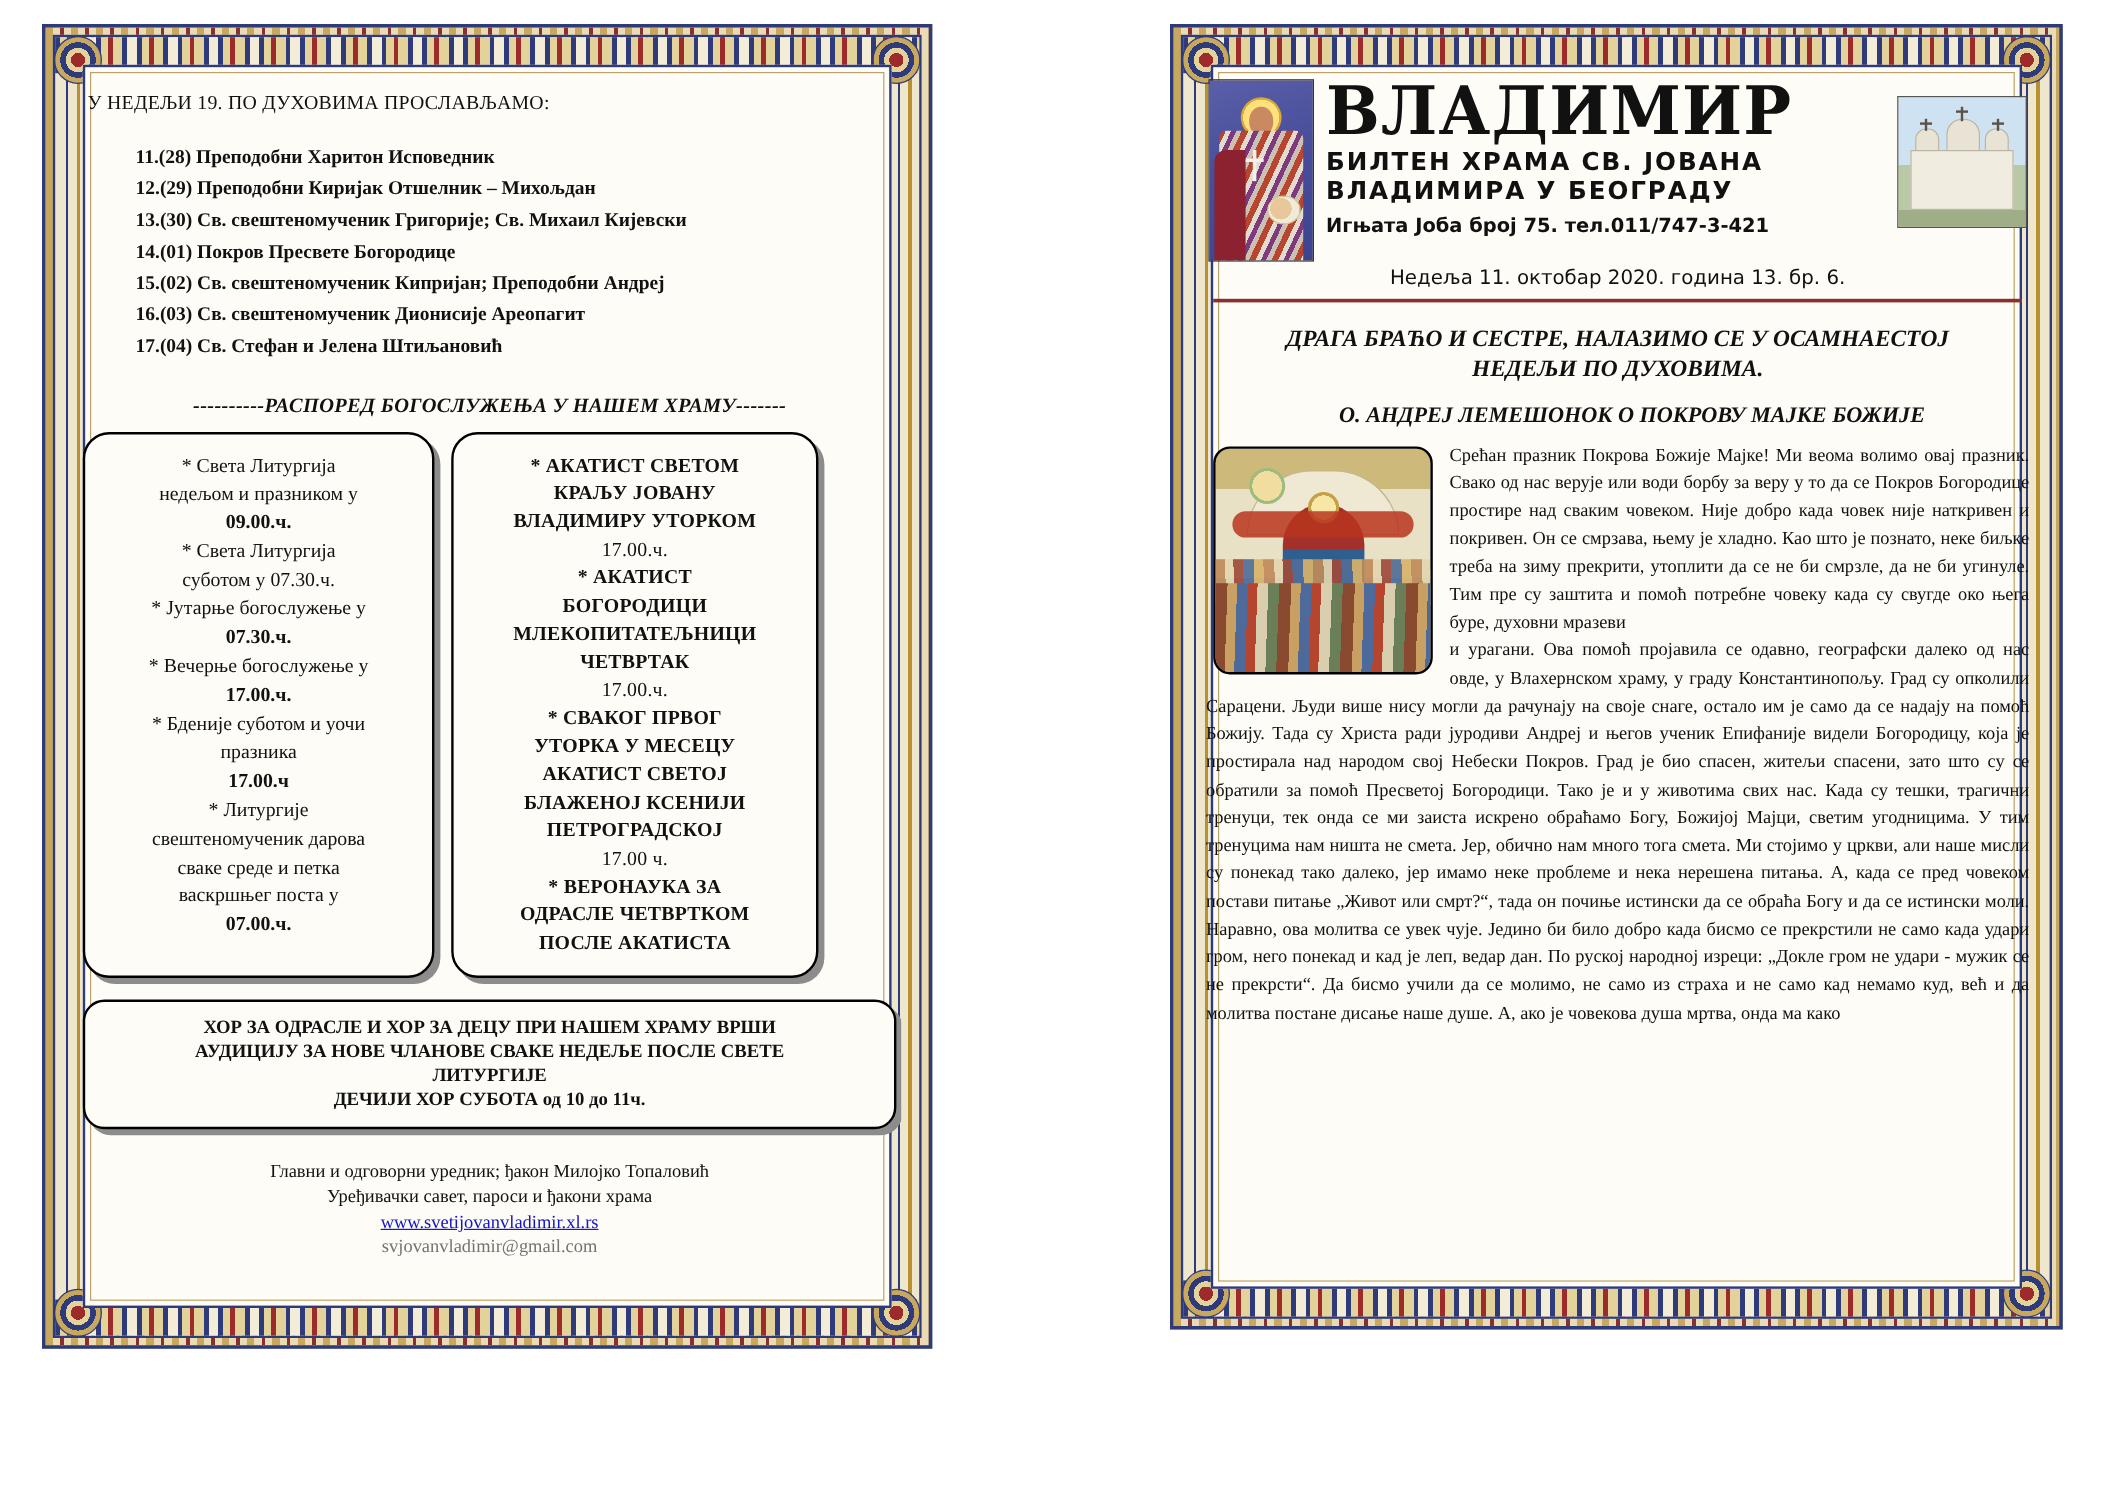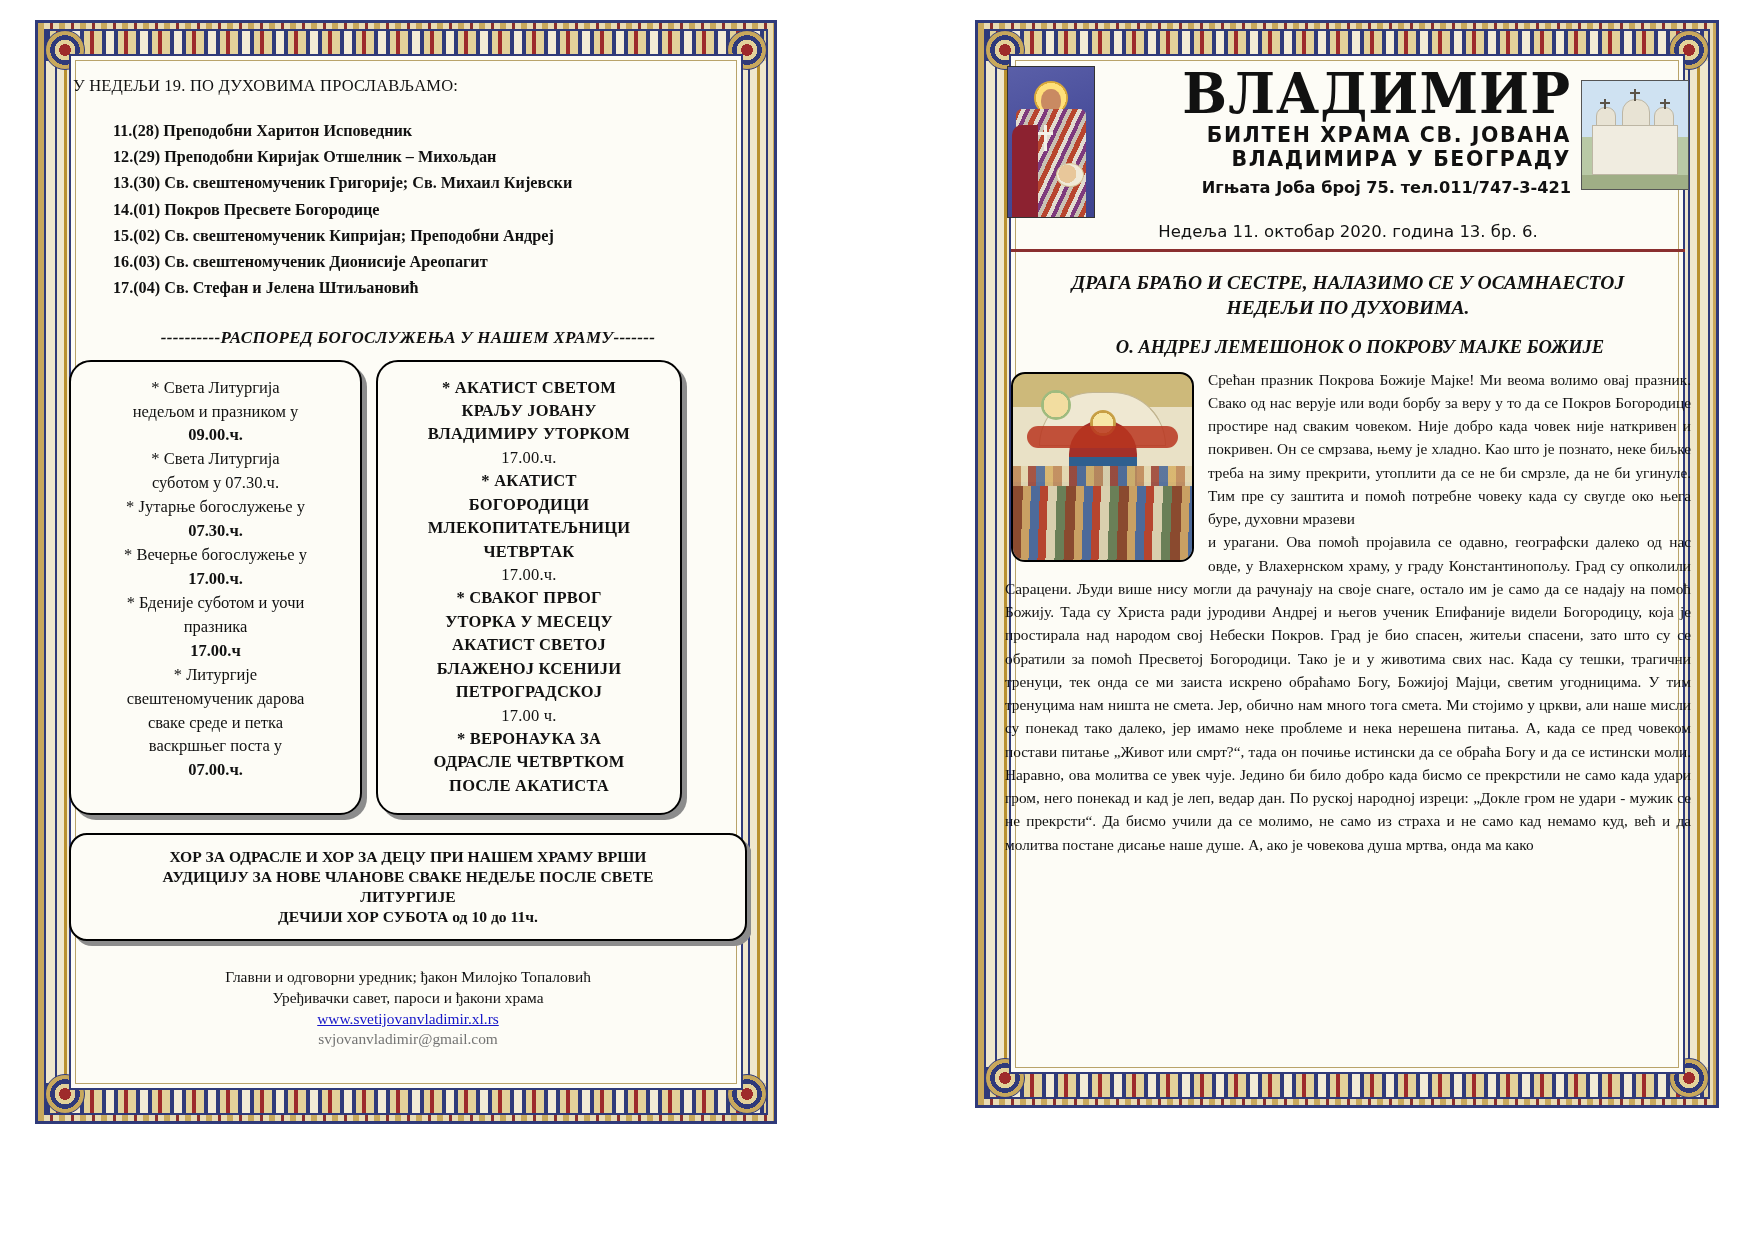--- a/index.html
+++ b/index.html
@@ -263,21 +263,21 @@
   }
   .saint-icon .head-held {
     position: absolute; bottom: 30px; right: 10px;
     width: 26px; height: 22px; border-radius: 50%;
     background: radial-gradient(circle at 40% 45%, #e8c79a 0 45%, #f0ead8 46% 100%);
     border: 1px solid #d6c69a;
   }
 
   .mast-text {
     flex: 1 1 auto;
-    text-align: right;
+    text-align: left;
     padding-top: 2px;
   }
   .mast-title {
     font-family: "DejaVu Serif", "Liberation Serif", serif;
     font-weight: bold;
     font-size: 53px;
     line-height: .98;
     letter-spacing: 1px;
     transform: scaleY(1.05);
     margin-bottom: 4px;

